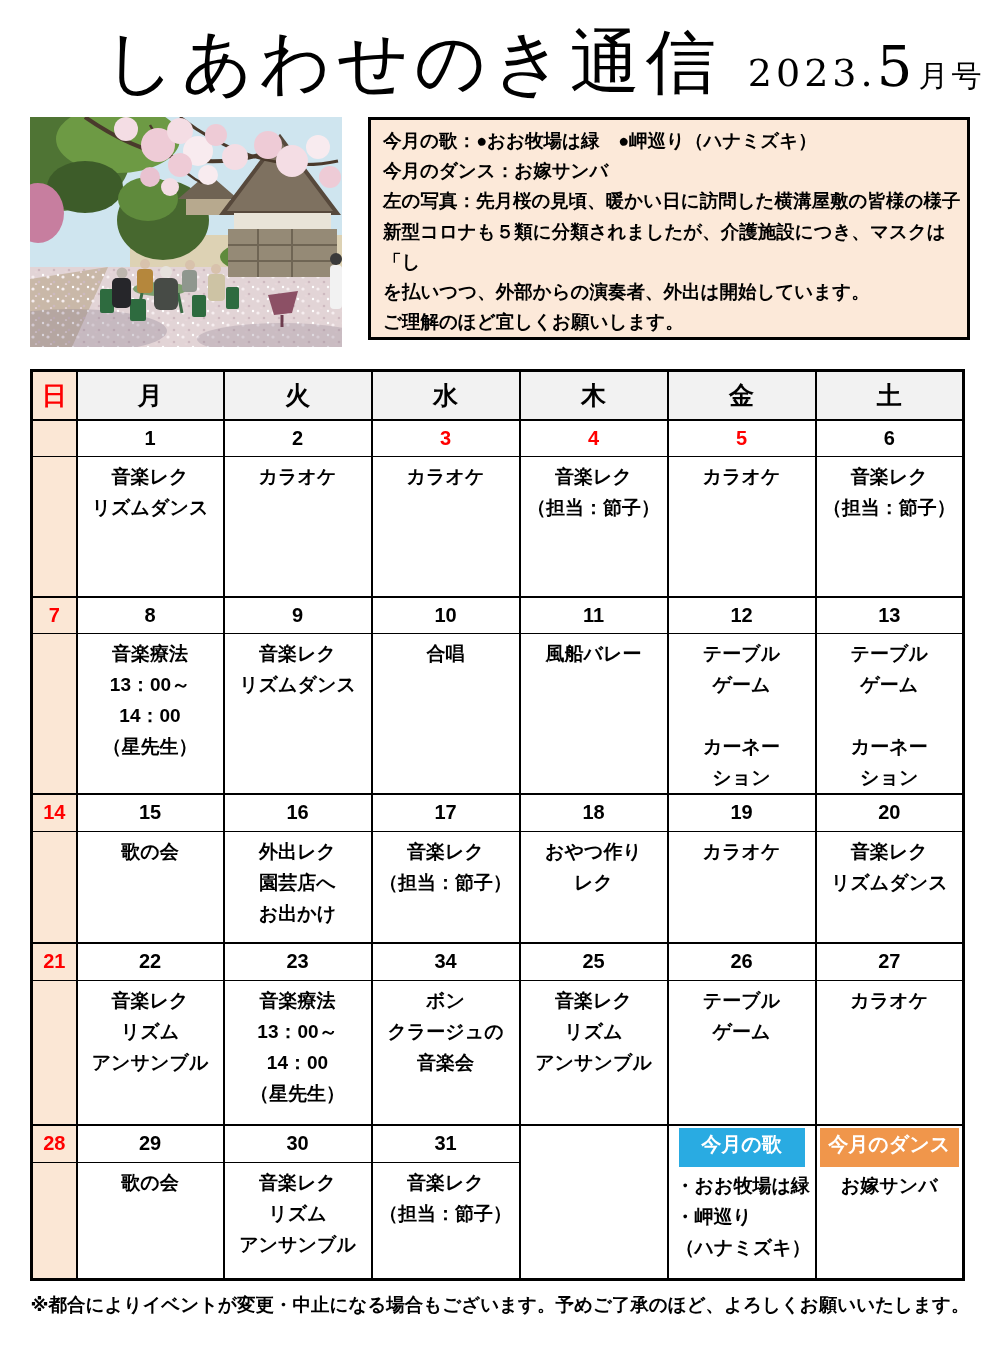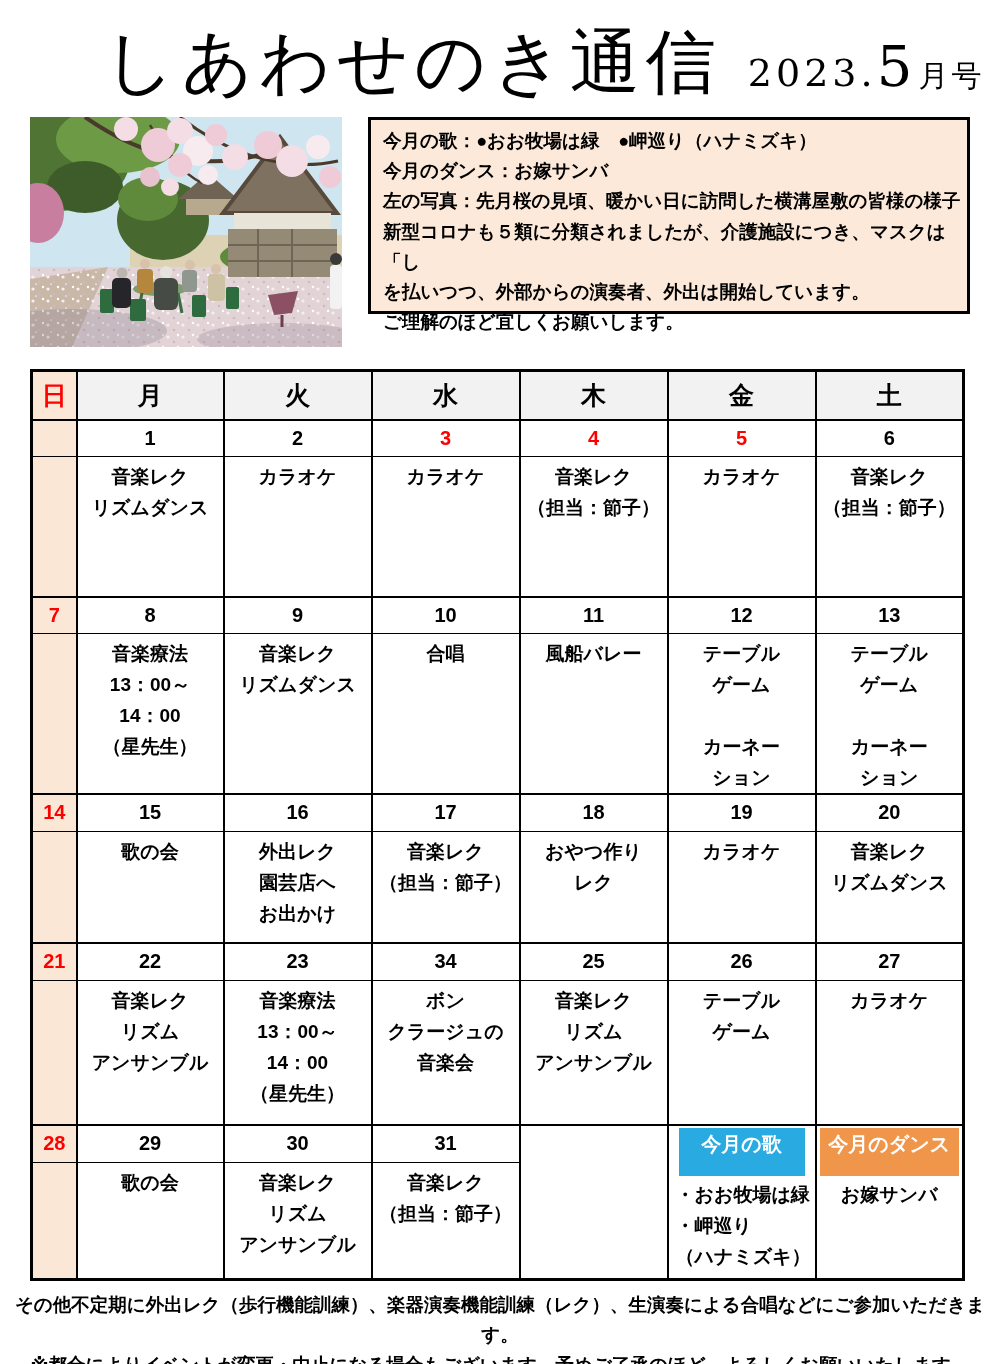--- a/index.html
+++ b/index.html
@@ -41,21 +41,21 @@
     margin:16px 30px 0 30px;
     gap:26px;
   }
   .photo-frame {
     width:312px; height:230px;
     overflow:hidden;
     flex:0 0 auto;
   }
   .info-box {
     flex:1;
-    height:197px;
+    height:223px;
     border:3px solid #000;
     background:#fce9d9;
     padding:6px 6px 6px 12px;
     font-size:18.5px;
     font-weight:bold;
     line-height:30.2px;
     letter-spacing:0;
   }
 
   
@@ -99,21 +99,21 @@
     padding-top:4px;
     border-top-width:1px;
   }
   td.merged {
     border-top-width:2px;
     padding-top:0;
   }
   .cell-line { min-height:31px; }
   .align-left .cell-line { text-align:left; padding-left:7px; }
   .badge {
-    height:48px;
+    height:39px;
     line-height:33px;
     margin:2px 10px 3px 10px;
     color:#fff;
     font-size:20px;
     font-weight:bold;
     text-align:center;
   }
   .badge.wide { margin:2px 3px 3px 3px; }
 
   
@@ -439,15 +439,14 @@
         </td>
         <td class="content-cell">
           <div class="cell-line">音楽レク</div>
           <div class="cell-line">（担当：節子）</div>
         </td>
       </tr>
     </tbody>
 </table>
 
 <div class="footer-notes">
-  <div>その他不定期に外出レク（歩行機能訓練）、楽器演奏機能訓練（レク）、生演奏による合唱などにご参加いただきます。</div>
   <div>※都合によりイベントが変更・中止になる場合もございます。予めご了承のほど、よろしくお願いいたします。</div>
 </div>
 
 </body></html>

